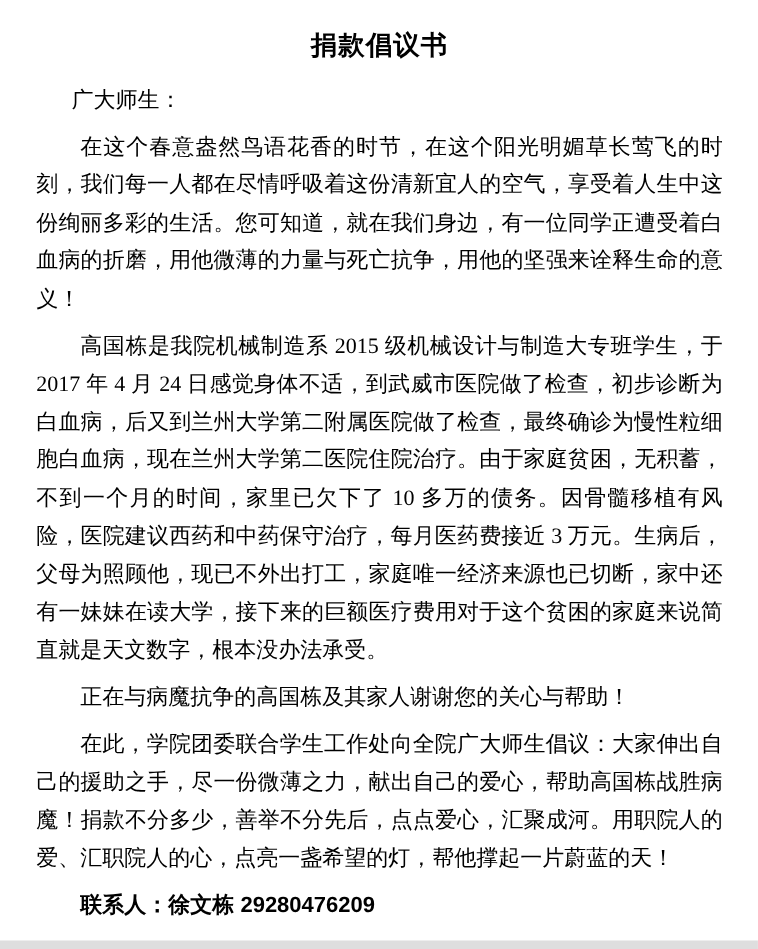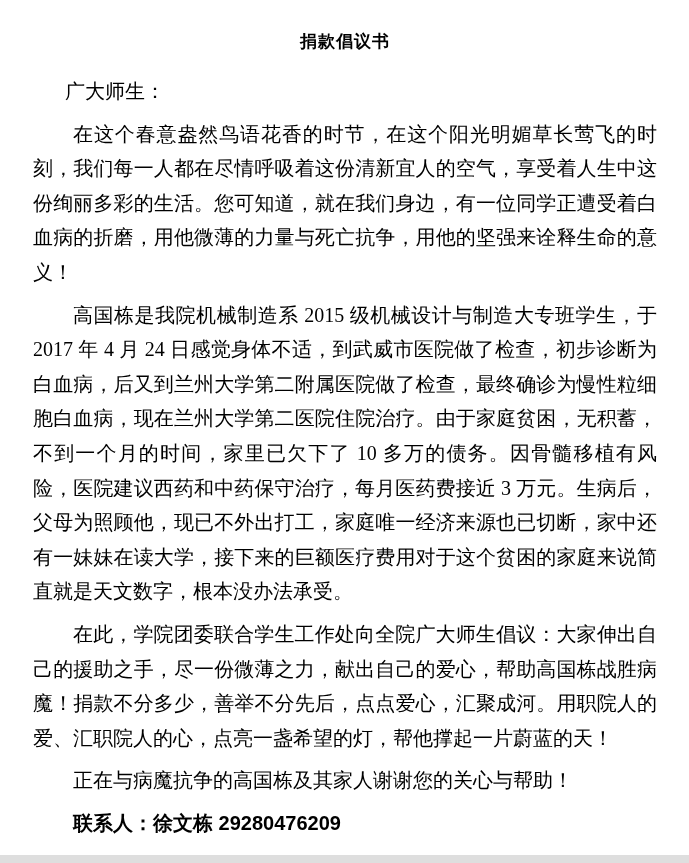--- a/index.html
+++ b/index.html
@@ -15,21 +15,21 @@
     color: #000000;
     font-family: "Liberation Serif", "DejaVu Serif", serif;
   }
   .doc {
     position: absolute;
     top: 24px;
     left: 25px;
     width: 640px;
   }
   .title {
-    font-size: 17px;
+    font-size: 24px;
     font-weight: bold;
     text-align: center;
     line-height: 36px;
     margin: 0 0 14px 0;
     letter-spacing: 1px;
   }
   .body-text {
     font-size: 20px;
     line-height: 34.6px;
     text-align: justify;
@@ -61,22 +61,22 @@
 <div class="doc">
   <h1 class="title">捐款倡议书</h1>
 
   <div class="body-text">
     <div class="salutation">广大师生：</div>
 
     <p>在这个春意盎然鸟语花香的时节，在这个阳光明媚草长莺飞的时刻，我们每一人都在尽情呼吸着这份清新宜人的空气，享受着人生中这份绚丽多彩的生活。您可知道，就在我们身边，有一位同学正遭受着白血病的折磨，用他微薄的力量与死亡抗争，用他的坚强来诠释生命的意义！</p>
 
     <p>高国栋是我院机械制造系 2015 级机械设计与制造大专班学生，于 2017 年 4 月 24 日感觉身体不适，到武威市医院做了检查，初步诊断为白血病，后又到兰州大学第二附属医院做了检查，最终确诊为慢性粒细胞白血病，现在兰州大学第二医院住院治疗。由于家庭贫困，无积蓄，不到一个月的时间，家里已欠下了 10 多万的债务。因骨髓移植有风险，医院建议西药和中药保守治疗，每月医药费接近 3 万元。生病后，父母为照顾他，现已不外出打工，家庭唯一经济来源也已切断，家中还有一妹妹在读大学，接下来的巨额医疗费用对于这个贫困的家庭来说简直就是天文数字，根本没办法承受。</p>
 
+    <p>正在与病魔抗争的高国栋及其家人谢谢您的关心与帮助！</p>
+
     <p>在此，学院团委联合学生工作处向全院广大师生倡议：大家伸出自己的援助之手，尽一份微薄之力，献出自己的爱心，帮助高国栋战胜病魔！捐款不分多少，善举不分先后，点点爱心，汇聚成河。用职院人的爱、汇职院人的心，点亮一盏希望的灯，帮他撑起一片蔚蓝的天！</p>
-
-    <p>正在与病魔抗争的高国栋及其家人谢谢您的关心与帮助！</p>
 
 
     <p class="bold-line">联系人：徐文栋  29280476209</p>
   </div>
 </div>
 
 <div class="bottom-bar"></div>
 
 </body></html>

